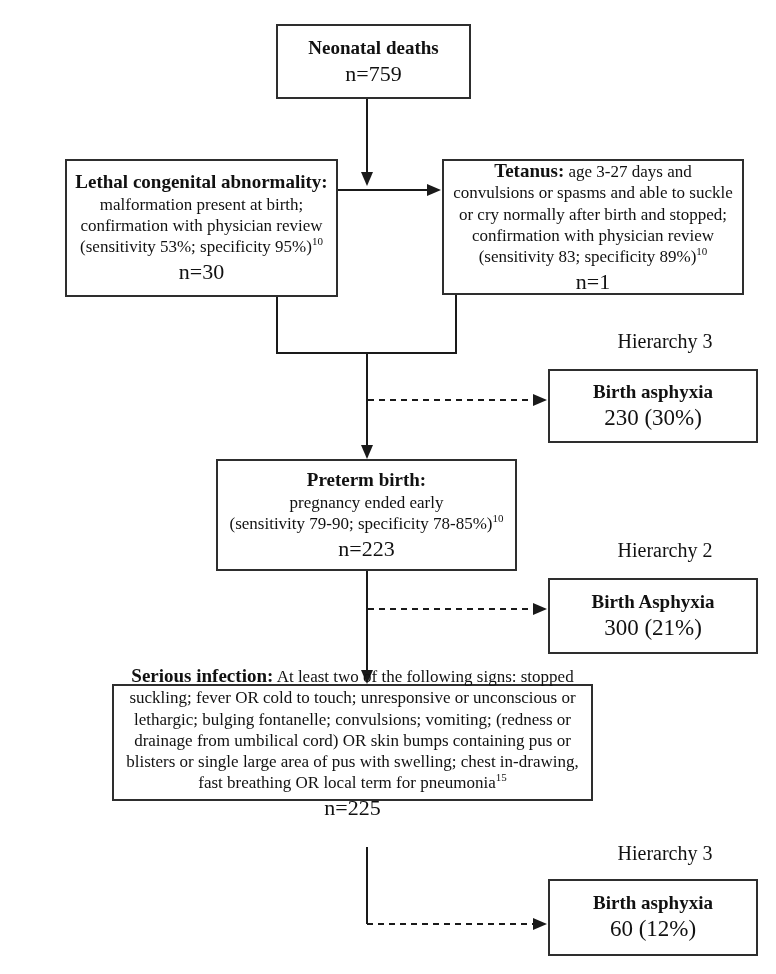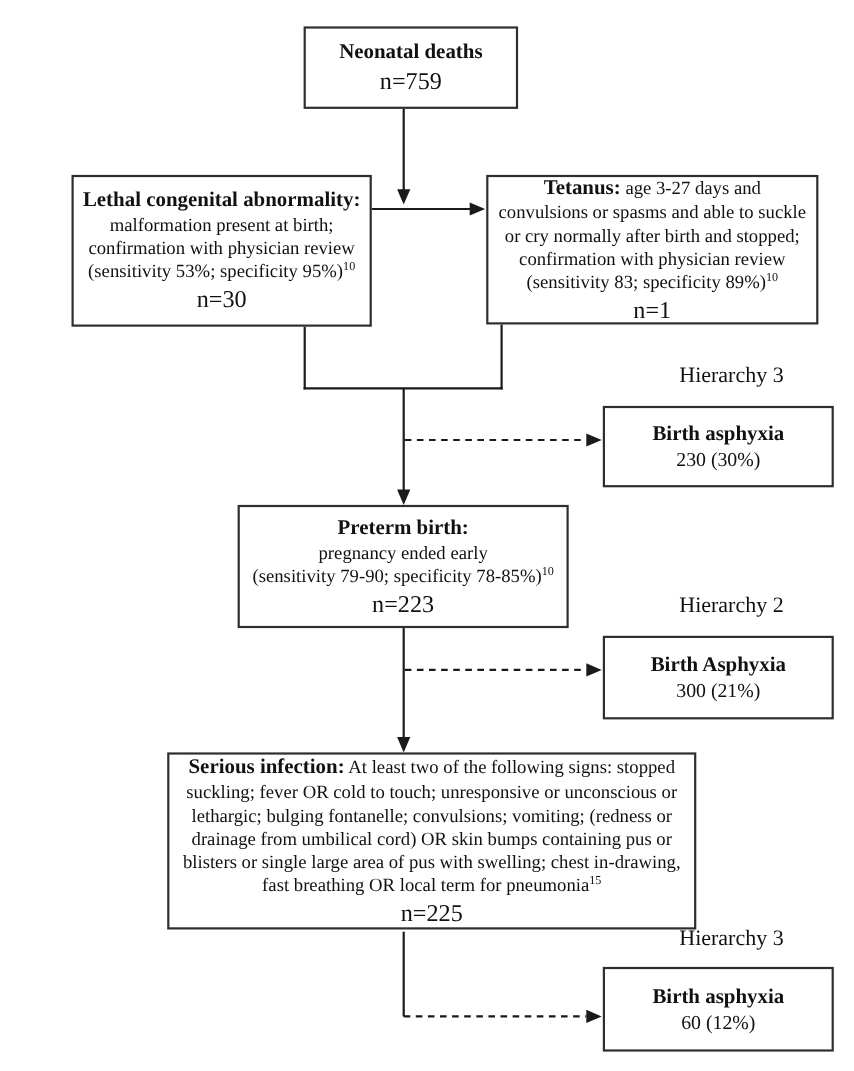--- a/index.html
+++ b/index.html
@@ -16,36 +16,36 @@
     justify-content: center;
     align-items: center;
     text-align: center;
     padding: 4px 8px;
     font-size: 17px;
     line-height: 1.24;
   }
   .bt { font-weight: bold; font-size: 19px; }
   .block { display: block; }
   .nline { font-size: 22px; margin-top: 1px; }
-  .vline { font-size: 18px; }
+  .vline { font-size: 23px; }
   sup { font-size: 11px; line-height: 0; }
 
   .hlabel {
     position: absolute;
     width: 210px;
     font-size: 20px;
     text-align: center;
     color: #111111;
   }
 
   #box-neonatal { left: 276px; top: 24px;  width: 195px; height: 75px; }
   #box-lethal   { left: 20px;  top: 159px; width: 273px; height: 138px; margin-left: 45px; }
   #box-tetanus  { left: 442px; top: 159px; width: 302px; height: 136px; }
   #box-preterm  { left: 216px; top: 459px; width: 301px; height: 112px; }
-  #box-serious  { left: 112px; top: 684px; width: 481px; height: 161px; margin-left: 40px; }
+  #box-serious  { left: 112px; top: 684px; width: 481px; height: 117px; }
   #box-h1 { left: 548px; top: 369px; width: 210px; height: 74px; }
   #box-h2 { left: 548px; top: 578px; width: 210px; height: 76px; }
   #box-h3 { left: 548px; top: 879px; width: 210px; height: 77px; }
 
   #label-h1 { left: 560px; top: 330px; }
   #label-h2 { left: 560px; top: 539px; }
   #label-h3 { left: 560px; top: 842px; }
 
   svg.connectors { position: absolute; left: 0; top: 0; pointer-events: none; }
   .cline  { stroke: #1a1a1a; stroke-width: 2; fill: none; }

